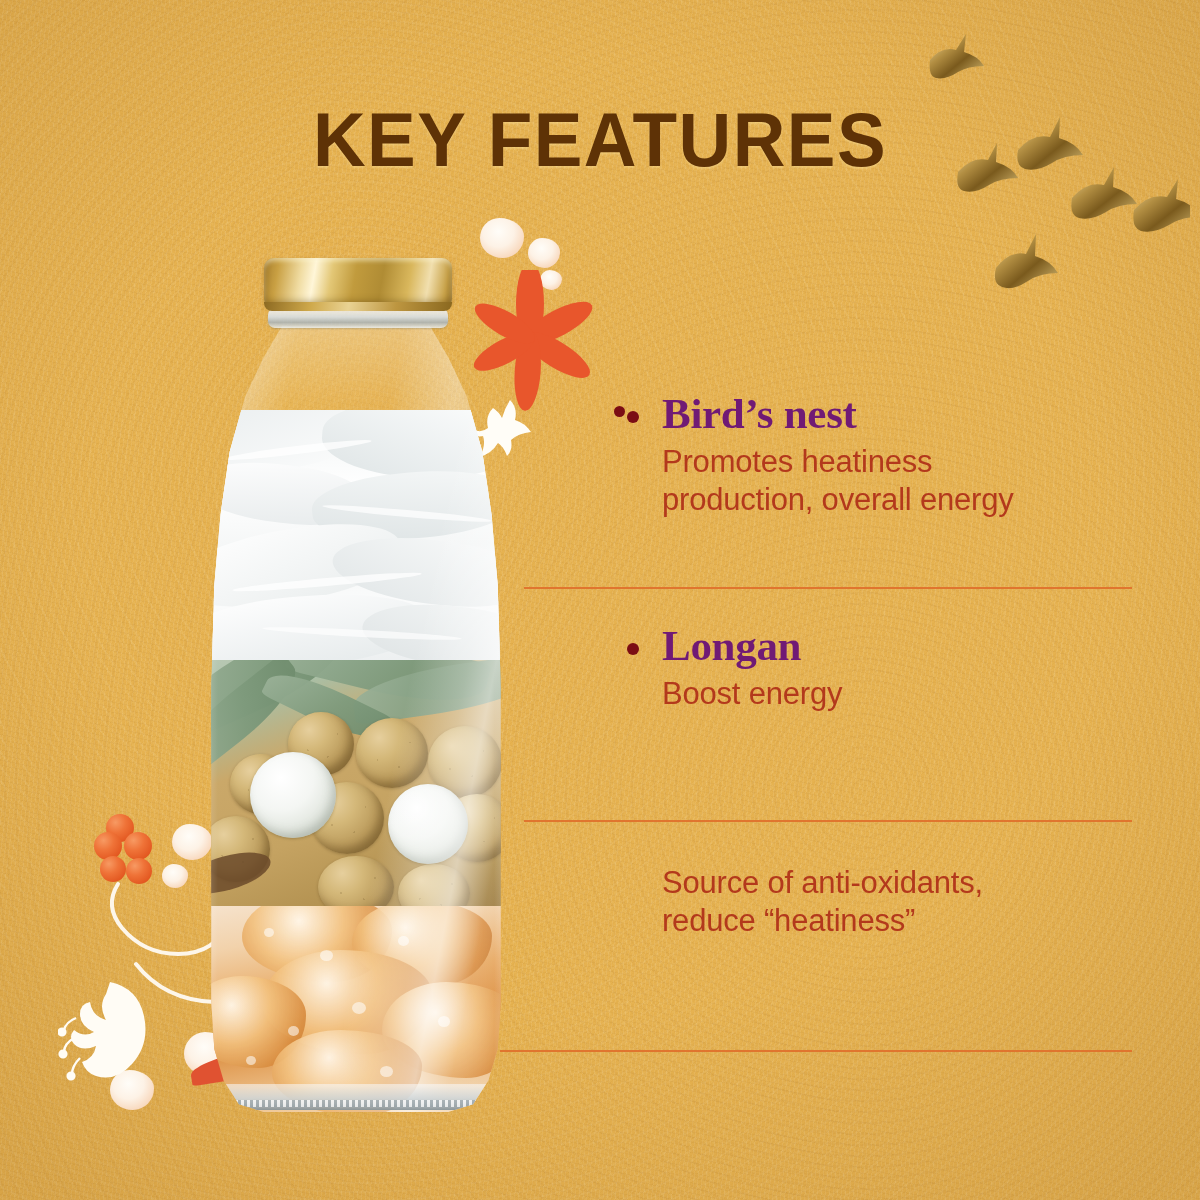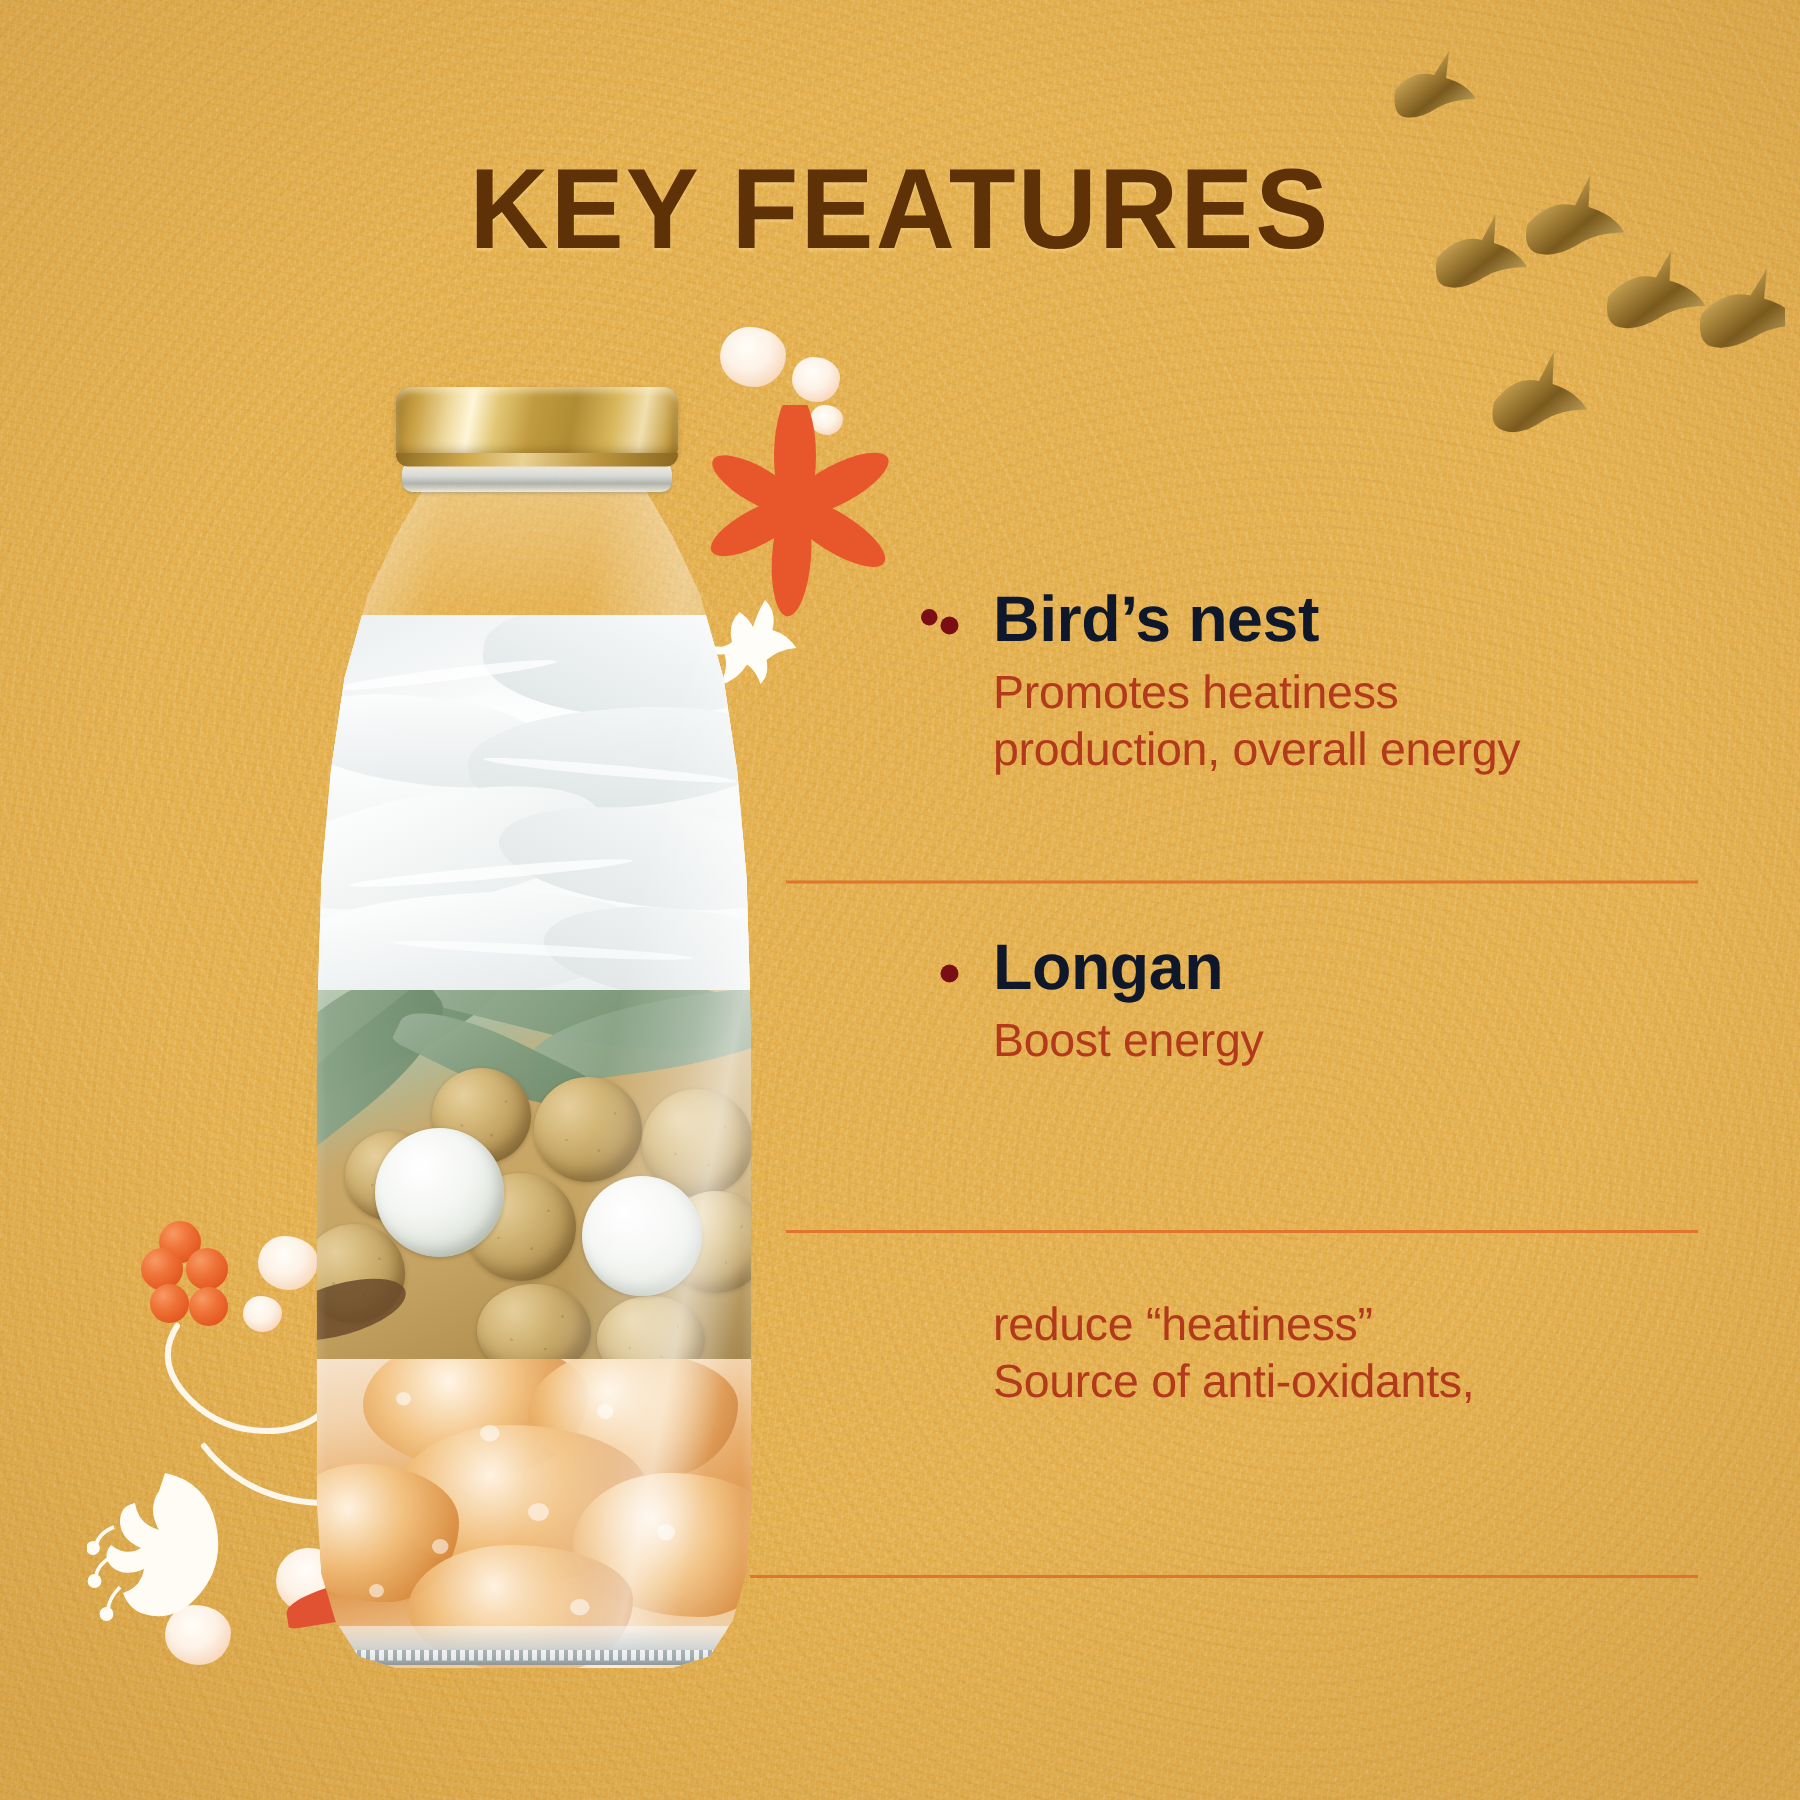--- a/index.html
+++ b/index.html
@@ -45,23 +45,24 @@
     font-family:"Liberation Sans",sans-serif;
     transform:scaleX(.96);
     text-shadow:0 2px 2px rgba(255,235,170,.35);
   }
 
   
   .features{position:absolute;left:620px;top:392px;width:520px;}
   .feat{position:absolute;left:0;width:520px;}
   .feat .head{
     position:relative;
-    font-size:43px;font-weight:bold;color:#0f172a;
+    font-size:43px;font-weight:bold;color:#701a75;
     letter-spacing:-.3px;line-height:1.02;
     padding-left:42px;
+    font-family:Liberation Serif, serif;
   }
   .feat .head .bullet{
     position:absolute;left:7px;top:19px;width:12px;height:12px;border-radius:50%;
     background:#7b0d14;
   }
   .feat .desc{
     margin-top:7px;padding-left:42px;
     font-size:31px;line-height:1.24;color:#b3391c;letter-spacing:-.2px;
   }
   .divider{position:absolute;height:2px;background:#e0702b;opacity:.92;}
@@ -380,22 +381,22 @@
         <span class="bullet"></span>
         <span>Longan</span>
       </div>
       <div class="desc">
         <div>Boost energy</div>
       </div>
     </div>
 
     <div class="feat" style="top:465px;">
       <div class="desc">
+        <div>Source of anti-oxidants,</div>
         <div>reduce “heatiness”</div>
-        <div>Source of anti-oxidants,</div>
       </div>
     </div>
   </div>
 
   <div class="divider" style="left:524px;top:587px;width:608px;"></div>
   <div class="divider" style="left:524px;top:820px;width:608px;"></div>
   <div class="divider" style="left:500px;top:1050px;width:632px;"></div>
 
 </div>
 

